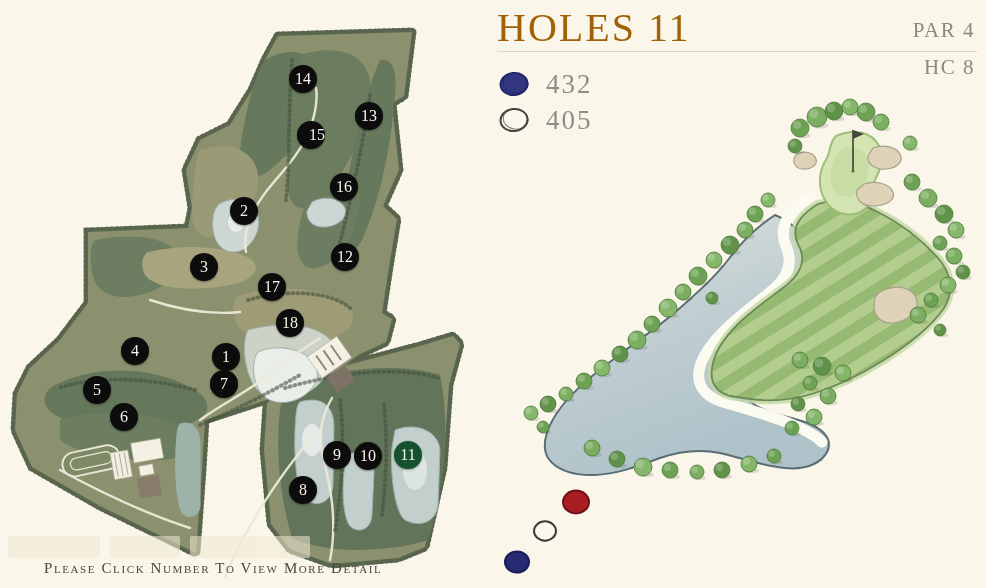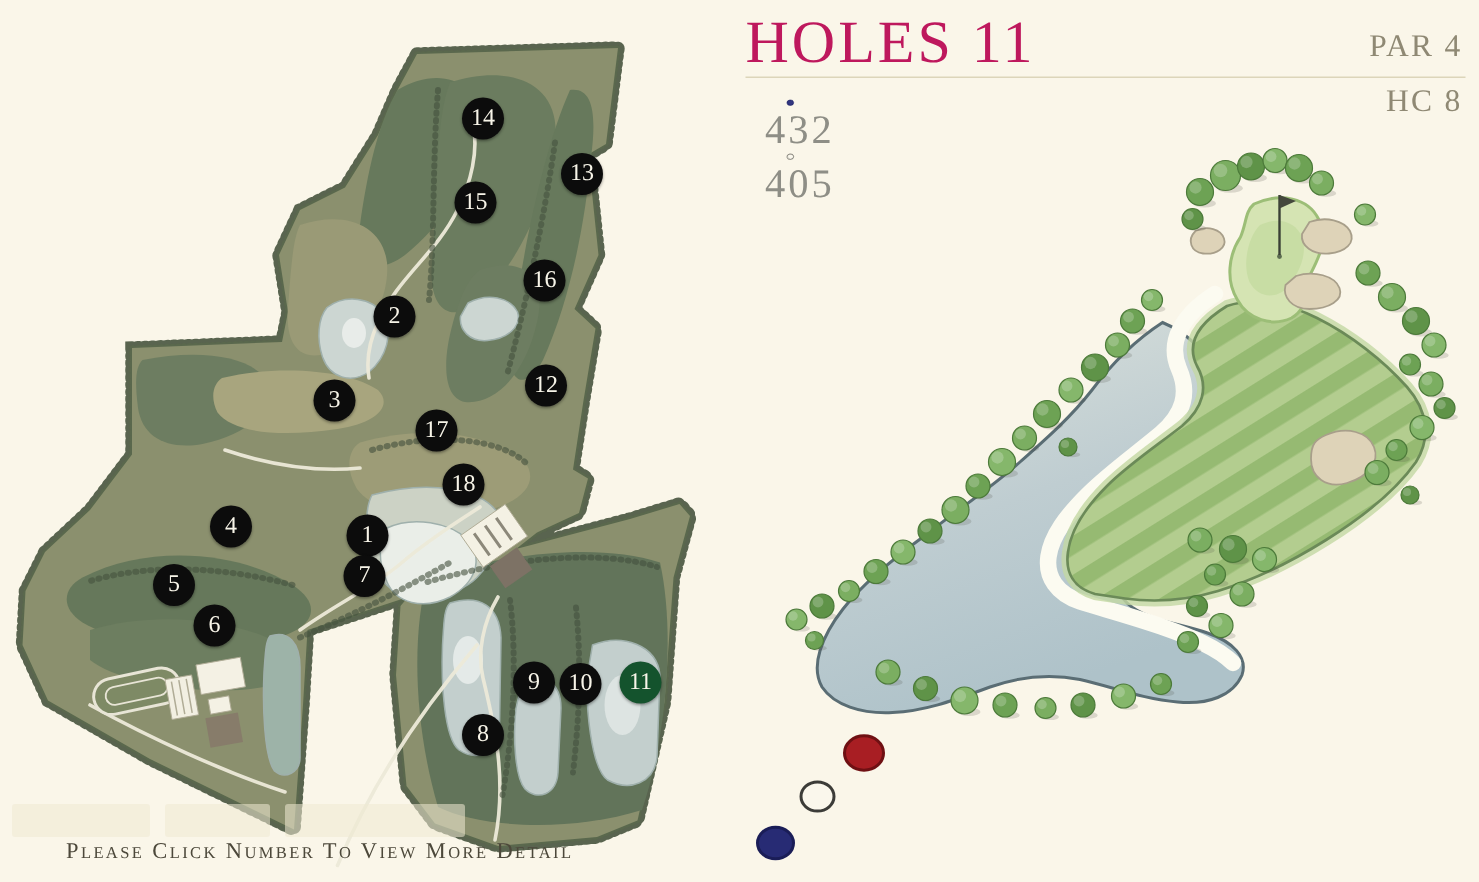--- a/index.html
+++ b/index.html
@@ -5,36 +5,36 @@
   html,body{margin:0;padding:0;background:#faf6e9;}
   .stage{position:relative;width:986px;height:588px;background:#faf6e9;overflow:hidden;
          font-family:"Liberation Serif",serif;}
   
   .map-panel{position:absolute;left:0;top:0;width:470px;height:588px;}
   .map-panel svg{position:absolute;left:0;top:0;}
   #hole-markers{position:absolute;left:0;top:0;width:470px;height:588px;}
   .hole-marker{position:absolute;width:28px;height:28px;border-radius:50%;
     background:#0c0c0c;color:#f7f4e8;border:none;padding:0;cursor:pointer;
     font-family:"Liberation Serif",serif;font-size:16px;line-height:28px;text-align:center;
-    box-shadow:0 1px 2px rgba(0,0,0,.4);margin-left:19px;}
+    box-shadow:0 1px 2px rgba(0,0,0,.4);}
   .hole-marker.active{background:#14532d;}
   .watermark{position:absolute;left:8px;top:536px;width:330px;height:22px;display:flex;gap:10px;opacity:.55;}
   .watermark span{background:#f0ead3;height:100%;border-radius:2px;}
   .map-instruction{position:absolute;left:44px;top:560px;font-variant:small-caps;
     font-size:15px;letter-spacing:1.6px;color:#4c483a;}
   
   .hole-panel{position:absolute;left:490px;top:0;width:496px;height:588px;}
   .hole-header{position:absolute;left:7px;top:0;width:480px;height:80px;}
   .hole-title{margin:0;position:absolute;left:0;top:4px;font-size:40px;font-weight:400;
-    letter-spacing:2px;color:#be185d;}
+    letter-spacing:2px;color:#a16207;}
   .hole-par{position:absolute;right:2px;top:18px;font-size:21px;letter-spacing:1.5px;color:#8f8974;}
   .hole-hc{position:absolute;right:2px;top:55px;font-size:21px;letter-spacing:1.5px;color:#8f8974;}
   .hole-divider{position:absolute;left:0;right:0;top:51px;height:1px;background:#dcd5ba;}
   #tee-legend{position:absolute;left:7px;top:66px;}
-  .tee-row{display:flex;align-items:center;height:36px;flex-direction:column;}
+  .tee-row{display:flex;align-items:center;height:36px;}
   .tee-row svg{display:block;}
   .tee-dist{margin-left:13px;font-size:27px;letter-spacing:2px;color:#8e8e86;}
   .hole-art{position:absolute;left:0;top:90px;}
 </style>
 </head>
 <body>
 
 <div class="stage">
 
   <div class="map-panel">
@@ -131,21 +131,21 @@
         <button class="hole-marker" style="left: 83px; top: 376px;">5</button>
         <button class="hole-marker" style="left: 110px; top: 403px;">6</button>
         <button class="hole-marker" style="left: 210px; top: 370px;">7</button>
         <button class="hole-marker" style="left: 289px; top: 476px;">8</button>
         <button class="hole-marker" style="left: 323px; top: 441px;">9</button>
         <button class="hole-marker" style="left: 354px; top: 442px;">10</button>
         <button class="hole-marker active" style="left: 394px; top: 441px;">11</button>
         <button class="hole-marker" style="left: 331px; top: 243px;">12</button>
         <button class="hole-marker" style="left: 355px; top: 102px;">13</button>
         <button class="hole-marker" style="left: 289px; top: 65px;">14</button>
-        <button class="hole-marker" style="left: 284px; top: 121px;">15</button>
+        <button class="hole-marker" style="left: 297px; top: 121px; text-align: right;">15</button>
         <button class="hole-marker" style="left: 330px; top: 173px;">16</button>
         <button class="hole-marker" style="left: 258px; top: 273px;">17</button>
         <button class="hole-marker" style="left: 276px; top: 309px;">18</button>
       </div>
 
     <div class="watermark">
       <span style="width:92px"></span>
       <span style="width:70px"></span>
       <span style="width:120px"></span>
     </div>

